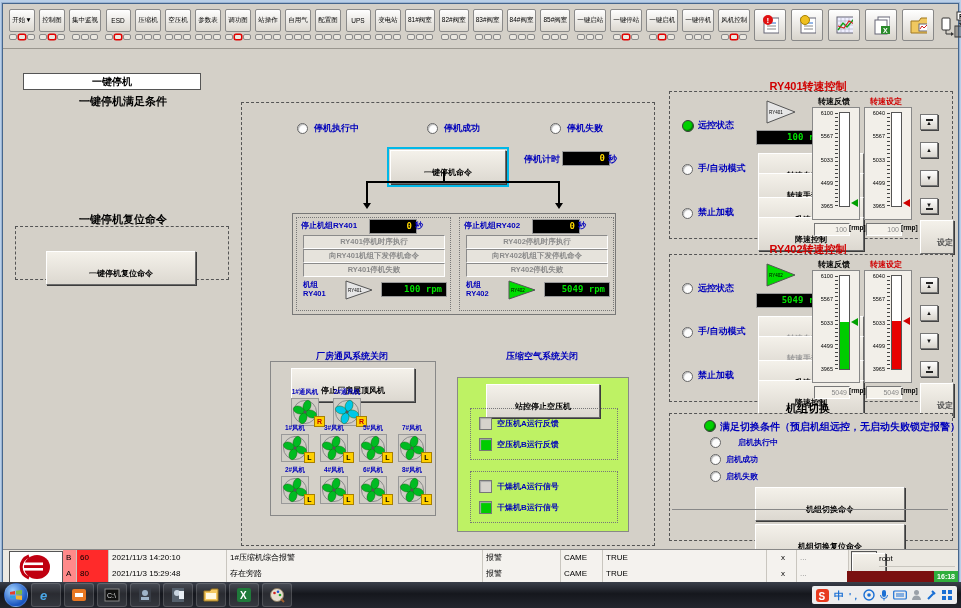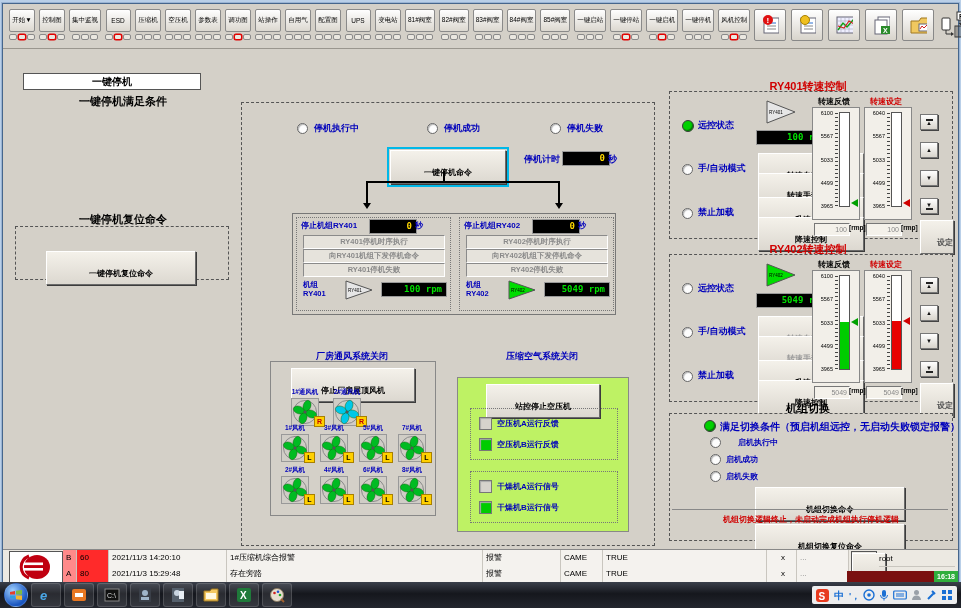--- a/index.html
+++ b/index.html
@@ -684,21 +684,20 @@
           <span class="dot green abs" style="left:34px;top:6px"></span>
           <span class="lbl abs" style="left:50px;top:6px;font-size:10px">满足切换条件（预启机组远控，无启动失败锁定报警）</span>
           <span class="radio abs" style="left:40px;top:23px"></span>
           <span class="lbl sm abs" style="left:68px;top:23px">启机执行中</span>
           <span class="radio abs" style="left:40px;top:40px"></span>
           <span class="lbl sm abs" style="left:56px;top:40px">启机成功</span>
           <span class="radio abs" style="left:40px;top:57px"></span>
           <span class="lbl sm abs" style="left:56px;top:57px">启机失败</span>
           <button class="b3 abs" style="left:85px;top:73px;width:150px;height:15px">机组切换命令</button>
           <div class="abs" style="left:2px;top:95px;width:276px;border-top:1px solid #888"></div>
-          <div class="abs redtxt" style="left:0;top:100px;width:282px;text-align:center;font-size:8px;font-weight:bold;white-space:nowrap">机组切换逻辑终止，未启动完成机组执行停机逻辑</div>
           <button class="b3 abs" style="left:85px;top:110px;width:150px;height:14px">机组切换复位命令</button>
         </div>
       </div>
     </div>
 
     <div class="alarmbar">
       <div class="logo-box">
         <svg width="34" height="26" viewBox="0 0 34 26">
             <ellipse cx="18" cy="13" rx="13" ry="12" fill="#c00010"></ellipse>
             <rect x="2" y="8.5" width="22" height="2.6" fill="#fff"></rect>

